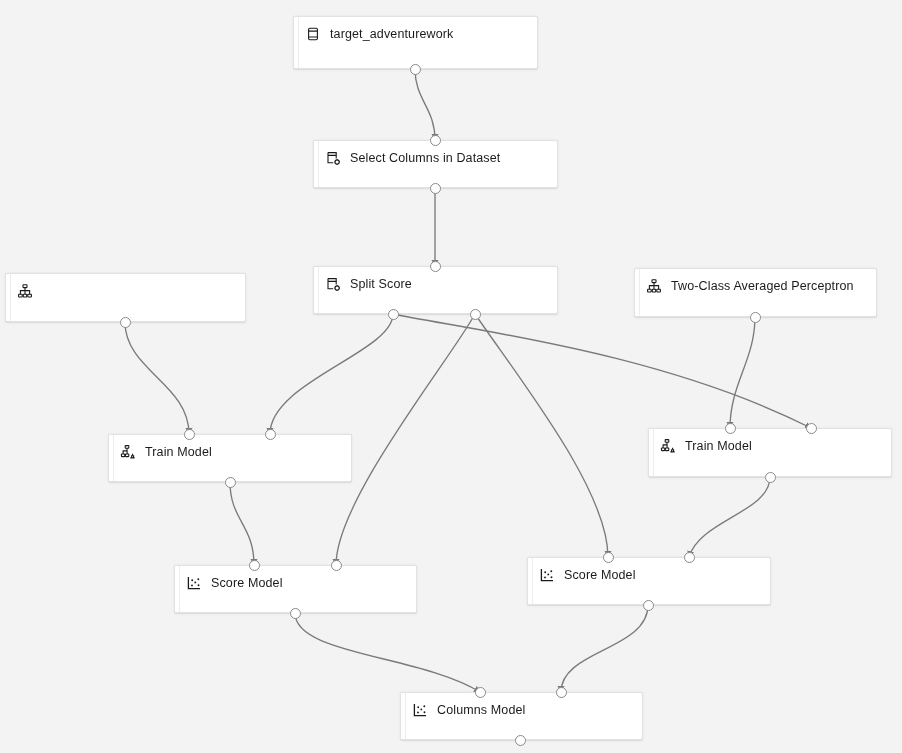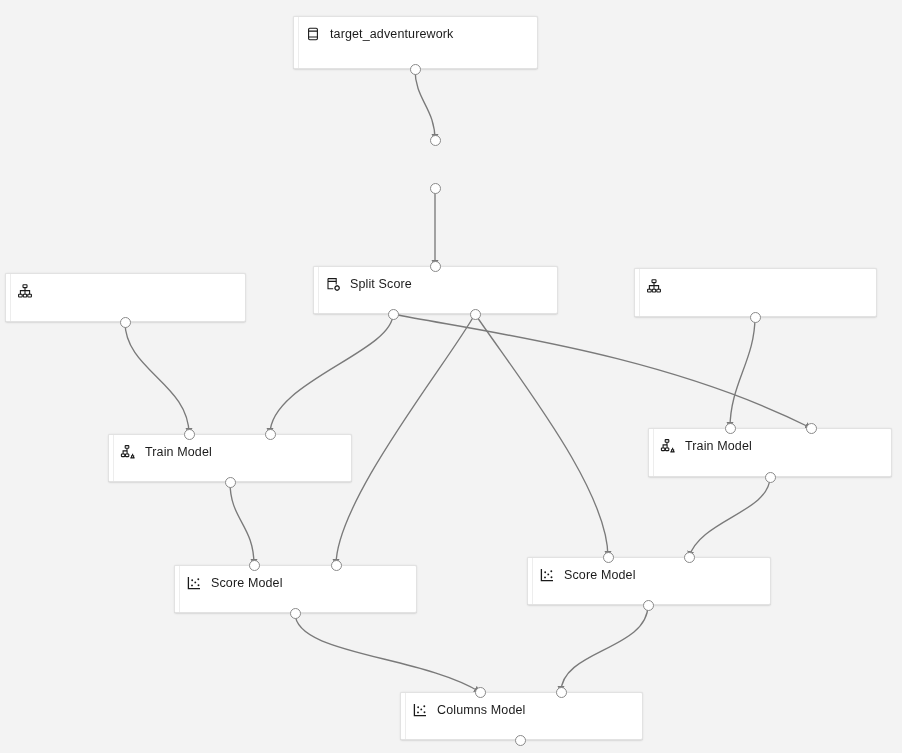--- a/index.html
+++ b/index.html
@@ -124,20 +124,35 @@
             <svg viewBox="0 0 16 16" width="16" height="16" fill="none" stroke="currentColor" stroke-width="1.1">
               <rect x="3.6" y="2.2" width="8.8" height="11.6" rx="1.2"></rect>
               <path d="M3.6 5.1 H12.4"></path>
               <path d="M3.6 11.0 H12.4"></path>
             </svg>
           </span>
           <span class="node-label">target_adventurework</span>
         </div>
       </div>
       <div class="port" style="left: 415px; top: 69px;"></div>
+      <div class="node" style="left: 313px; top: 140px; width: 245px; height: 48px;">
+        <div class="node-accent"></div>
+        <div class="node-head">
+          <span class="node-icon">
+            <svg viewBox="0 0 16 16" width="16" height="16" fill="none" stroke="currentColor" stroke-width="1.1">
+              <path d="M3 2.6 h8.2 v6.0"></path>
+              <path d="M3 2.6 v10.2 h5.2"></path>
+              <path d="M3 5.4 H11.2"></path>
+              <circle cx="12.1" cy="12.0" r="2.1"></circle>
+              <path d="M12.1 9.3 v0.8 M12.1 13.9 v0.8 M9.4 12.0 h0.8 M14.0 12.0 h0.8"></path>
+            </svg>
+          </span>
+          <span class="node-label">Select Columns in Dataset</span>
+        </div>
+      </div>
       <div class="port" style="left: 435px; top: 140px;"></div>
       <div class="port" style="left: 435px; top: 188px;"></div>
       <div class="node" style="left: 313px; top: 266px; width: 245px; height: 48px;">
         <div class="node-accent"></div>
         <div class="node-head">
           <span class="node-icon">
             <svg viewBox="0 0 16 16" width="16" height="16" fill="none" stroke="currentColor" stroke-width="1.1">
               <path d="M3 2.6 h8.2 v6.0"></path>
               <path d="M3 2.6 v10.2 h5.2"></path>
               <path d="M3 5.4 H11.2"></path>
@@ -175,20 +190,21 @@
             <svg viewBox="0 0 16 16" width="16" height="16" fill="none" stroke="currentColor" stroke-width="1.1">
               <rect x="6.0" y="1.8" width="4.0" height="2.8" rx="0.5"></rect>
               <rect x="1.6" y="11.2" width="3.6" height="2.8" rx="0.5"></rect>
               <rect x="10.8" y="11.2" width="3.6" height="2.8" rx="0.5"></rect>
               <path d="M8 4.6 V7.6"></path>
               <path d="M3.4 11.2 V7.6 H12.6 V11.2"></path>
               <path d="M8 7.6 V11.2"></path>
               <rect x="6.3" y="11.2" width="3.4" height="2.8" rx="0.5"></rect>
             </svg>
           </span>
+          <span class="node-label">Two-Class Averaged Perceptron</span>
         </div>
       </div>
       <div class="port" style="left: 755px; top: 317px;"></div>
       <div class="node" style="left: 108px; top: 434px; width: 244px; height: 48px;">
         <div class="node-accent"></div>
         <div class="node-head">
           <span class="node-icon">
             <svg viewBox="0 0 16 16" width="16" height="16" fill="none" stroke="currentColor" stroke-width="1.1">
               <rect x="5.2" y="1.6" width="3.6" height="2.6" rx="0.5"></rect>
               <rect x="1.4" y="10.0" width="3.4" height="2.6" rx="0.5"></rect>

